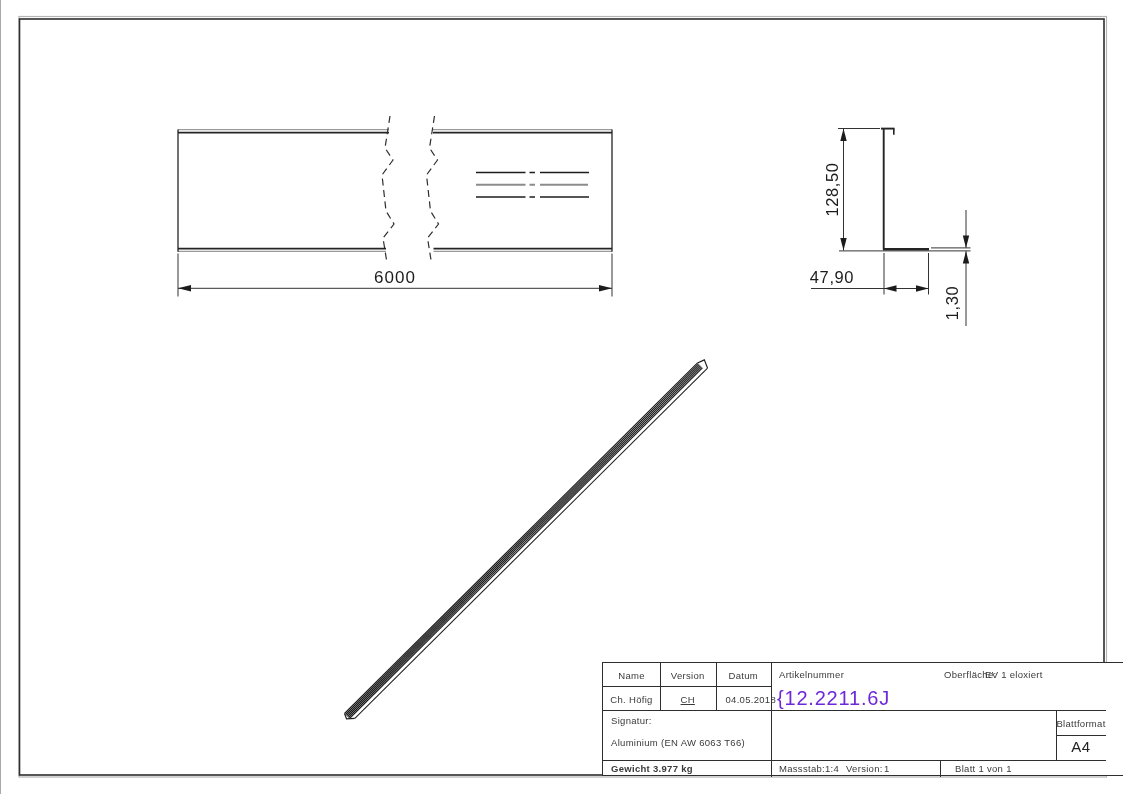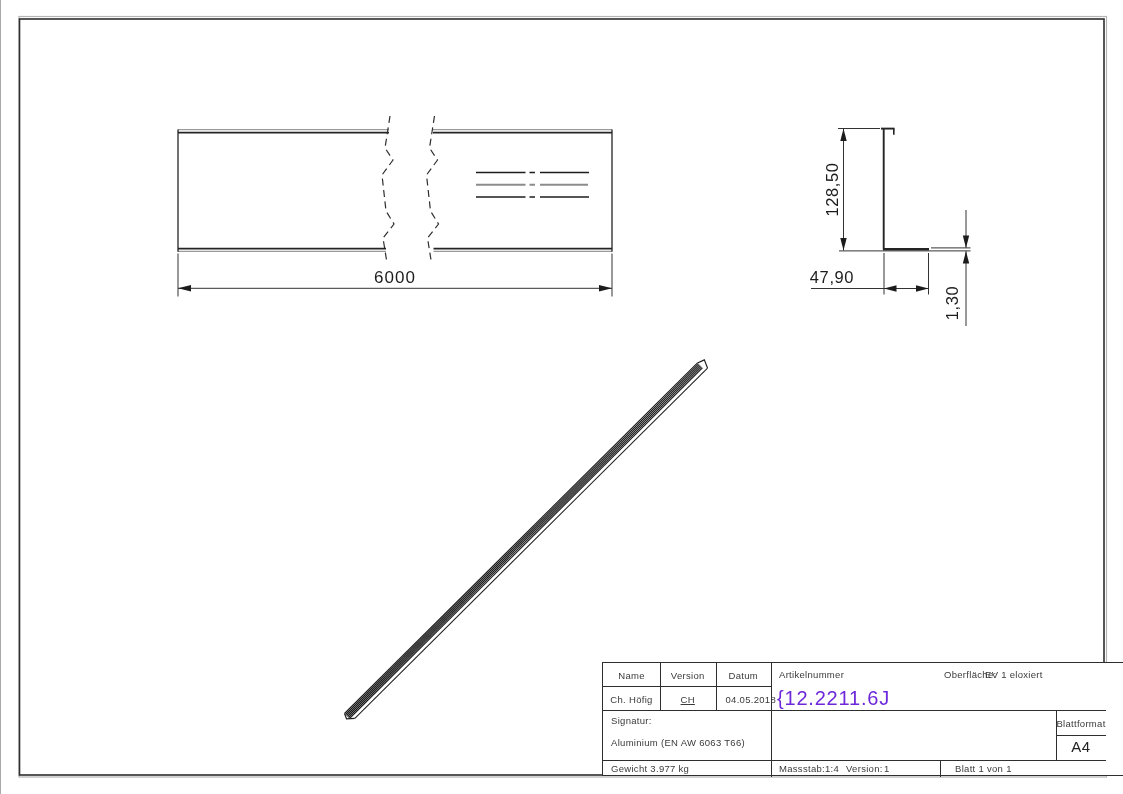--- a/index.html
+++ b/index.html
@@ -127,19 +127,19 @@
   <div class="tbt" style="left:341px; top:6px;">Oberfläche:</div>
   <div class="tbt" style="left:382px; top:6px;">EV 1 eloxiert</div>
   <div class="artnr" style="left:174px; top:24px;">{12.2211.6J</div>
 
   <div class="tbt" style="left:8px; top:52px;">Signatur:</div>
   <div class="tbt" style="left:8px; top:74px;">Aluminium (EN AW 6063 T66)</div>
 
   <div class="tbt center" style="left:453px; width:50px; top:55px;">Blattformat</div>
   <div class="a4" style="left:453px; width:50px; top:75px;">A4</div>
 
-  <div class="tbt" style="left:8px; top:100px;">Gewicht 3.977 kg</div>
+  <div class="tbt" style="left:8px; top:100px;font-weight:bold;">Gewicht 3.977 kg</div>
   <div class="tbt" style="left:176px; top:100px;">Massstab:</div>
   <div class="tbt" style="left:222px; top:100px;">1:4</div>
   <div class="tbt" style="left:243px; top:100px;">Version:</div>
   <div class="tbt" style="left:281px; top:100px;">1</div>
   <div class="tbt" style="left:352px; top:100px;">Blatt 1 von 1</div>
 </div>
 
 </body></html>

